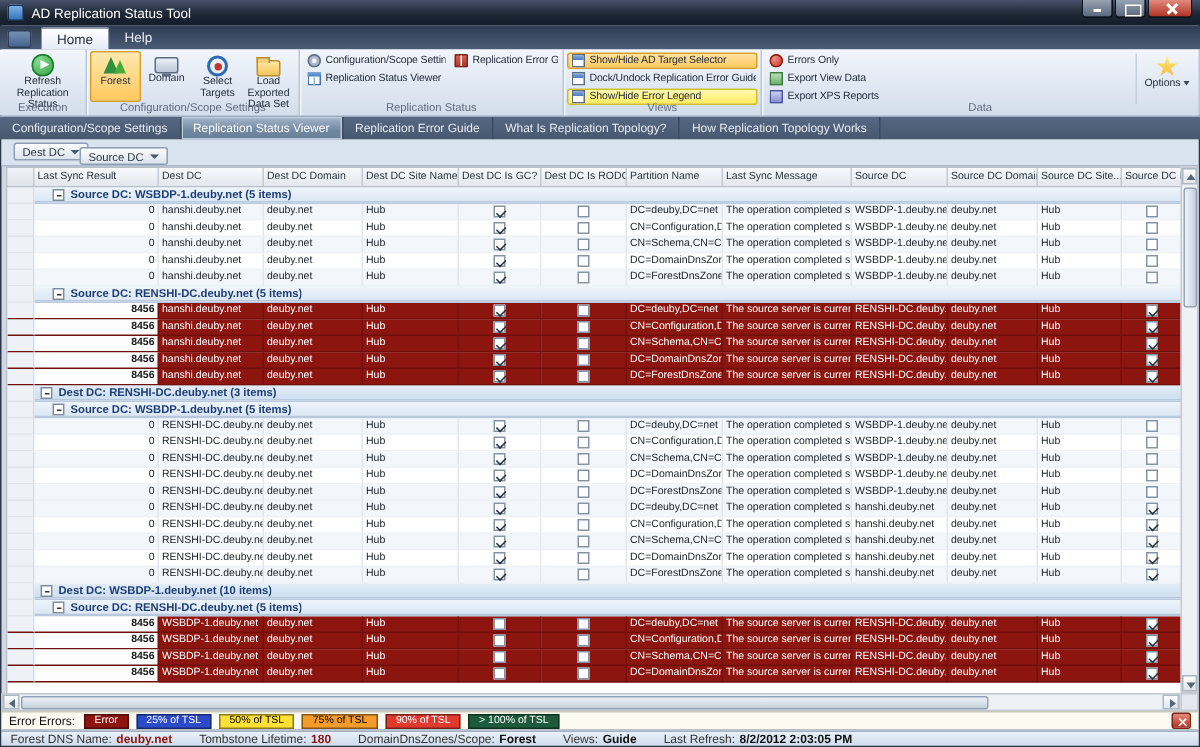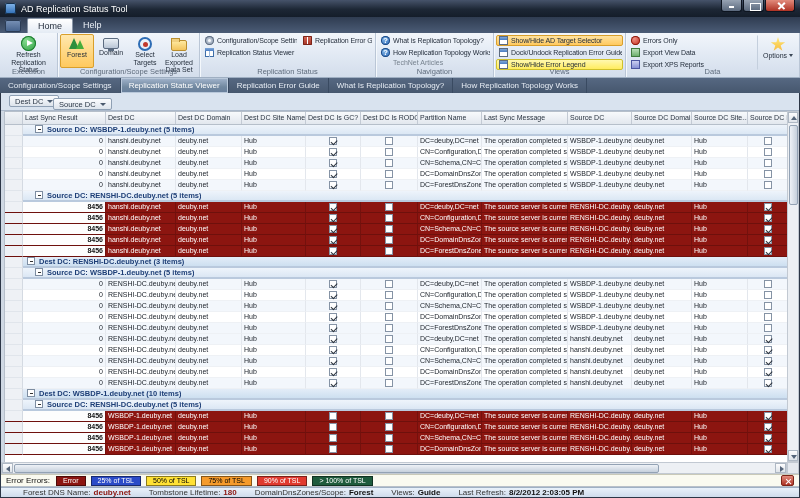--- a/index.html
+++ b/index.html
@@ -109,21 +109,21 @@
   .cell{height:11px;line-height:10px;font-size:7px;padding:0 2px;border-right:1px solid #e3e7ed;border-bottom:1px solid #eef1f5;white-space:nowrap;overflow:hidden;color:#20262e;flex:none;background:#fff;}
   .cell.ind{width:18px;background:#eef1f5;border-right:1px solid #d4dae2;border-bottom:1px solid #e0e5eb;}
   .row.even .cell:not(.ind){background:#f3f7fc;}
   .cell.chk{display:flex;align-items:center;justify-content:center;padding:0;}
   .cb{width:8px;height:8px;border:1px solid #8593a5;background:#fff;position:relative;flex:none;}
   .cb.checked::after{content:'';position:absolute;left:0.5px;top:1.5px;width:4.5px;height:2.5px;border-left:1.4px solid #2a323c;border-bottom:1.4px solid #2a323c;transform:rotate(-45deg);}
   .row.err .cell{background:#8C1510;color:#fff;border-right-color:#74110d;border-bottom-color:#6e100c;}
   .row.err .cell.c-result{background:#fdfdfd;color:#141414;font-weight:bold;}
   .row.err .cell.ind{background:#eef1f5;border-right-color:#d4dae2;}
   .row.ghdr{border-bottom:1px solid #b9c9dd;}
-  .gband{flex:1;display:flex;align-items:flex-start;gap:4px;background:linear-gradient(#eef4fb,#dbe7f4);border-bottom:1px solid #b9c9dd;min-width:0;}
+  .gband{flex:1;display:flex;align-items:center;gap:4px;background:linear-gradient(#eef4fb,#dbe7f4);border-bottom:1px solid #b9c9dd;min-width:0;}
   .row.lvl0 .gband{padding-left:4px;background:linear-gradient(#e3edf8,#cddff0);}
   .row.lvl1 .gband{padding-left:12px;}
   .glabel2{font-size:7.5px;font-weight:bold;color:#1d3e76;white-space:nowrap;overflow:hidden;}
   .expander{width:8px;height:8px;border:1px solid #7d8da1;background:#fff;position:relative;flex:none;}
   .expander::after{content:'';position:absolute;left:1.5px;right:1.5px;top:3px;height:1px;background:#333;}
 
   
   .vscroll{position:absolute;top:111px;right:1px;width:12px;height:351px;background:#edf0f4;border:1px solid #c2c9d2;}
   .varrow{position:absolute;left:0;width:10px;height:11px;background:linear-gradient(#fdfdfe,#dfe4ea);border:1px solid #aeb8c4;}
   .varrow.up{top:0;}
@@ -144,21 +144,21 @@
   .legend{position:absolute;left:1px;right:1px;top:474px;height:13px;background:#fafaf0;border-top:1px solid #c9c9b8;border-bottom:1px solid #b9c0c9;display:flex;align-items:center;gap:6px;padding:0 5px;}
   .legend-title{font-size:8px;color:#111;white-space:nowrap;}
   .lchips{display:flex;gap:5px;align-items:center;}
   .lchip{font-size:7px;height:10px;line-height:9px;padding:0 6px;border:1px solid rgba(0,0,0,0.45);display:flex;align-items:center;white-space:nowrap;}
   .legend-close{margin-left:auto;width:13px;height:11px;background:linear-gradient(#e28b7c,#ae3224);border:1px solid #7c2418;border-radius:2px;position:relative;flex:none;}
   .legend-close::before,.legend-close::after{content:'';position:absolute;left:2.5px;top:4.5px;width:7px;height:1.4px;background:#fff;}
   .legend-close::before{transform:rotate(45deg);}
   .legend-close::after{transform:rotate(-45deg);}
 
   
-  .statusbar{position:absolute;left:1px;right:1px;top:487px;height:10px;background:linear-gradient(#e9f1fa,#cfdcec);border-top:1px solid #9fb0c4;display:flex;align-items:center;font-size:8px;padding:0 22px;gap:18px;overflow:hidden;}
+  .statusbar{position:absolute;left:1px;right:1px;top:487px;height:10px;background:linear-gradient(#e9f1fa,#cfdcec);border-top:1px solid #9fb0c4;display:flex;align-items:center;font-size:8px;padding:0 6px;gap:18px;overflow:hidden;}
   .sitem{display:flex;gap:3px;align-items:center;white-space:nowrap;}
   .sitem .lab{color:#333;}
   .sitem .val{font-weight:bold;color:#111;}
   .sitem .val.em{color:#8C1510;}
 </style>
 </head>
 <body>
 
 <div class="window">
 
@@ -221,32 +221,20 @@
           <span>Replication Error Guide</span>
         </div>
         <div class="smallbtn p21">
           <span class="si table"></span>
           <span>Replication Status Viewer</span>
         </div>
       </div>
       <div class="rgroup-label">Replication Status</div>
     </div>
 
-    <div class="rgroup g-nav">
-      <div class="smallbtn">
-        <span class="si q"></span>
-        <span>What is Replication Topology?</span>
-      </div>
-      <div class="smallbtn">
-        <span class="si q"></span>
-        <span>How Replication Topology Works</span>
-      </div>
-      <div class="gcaption">TechNet Articles</div>
-      <div class="rgroup-label">Navigation</div>
-    </div>
 
     <div class="rgroup g-views">
       <div class="smallbtn hl-amber">
         <span class="si winpane"></span>
         <span>Show/Hide AD Target Selector</span>
       </div>
       <div class="smallbtn">
         <span class="si winpane"></span>
         <span>Dock/Undock Replication Error Guide</span>
       </div>

